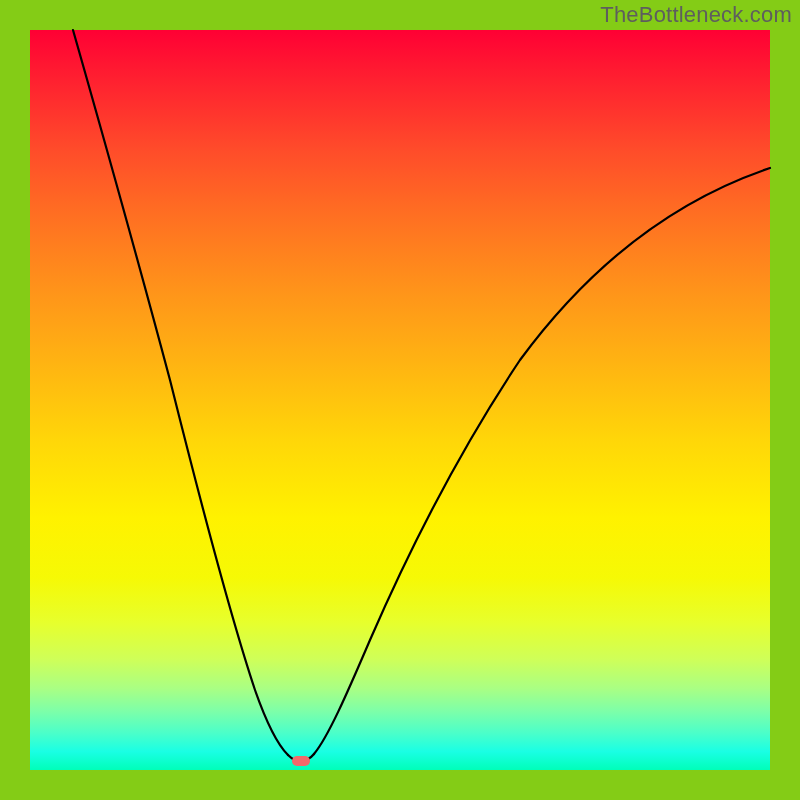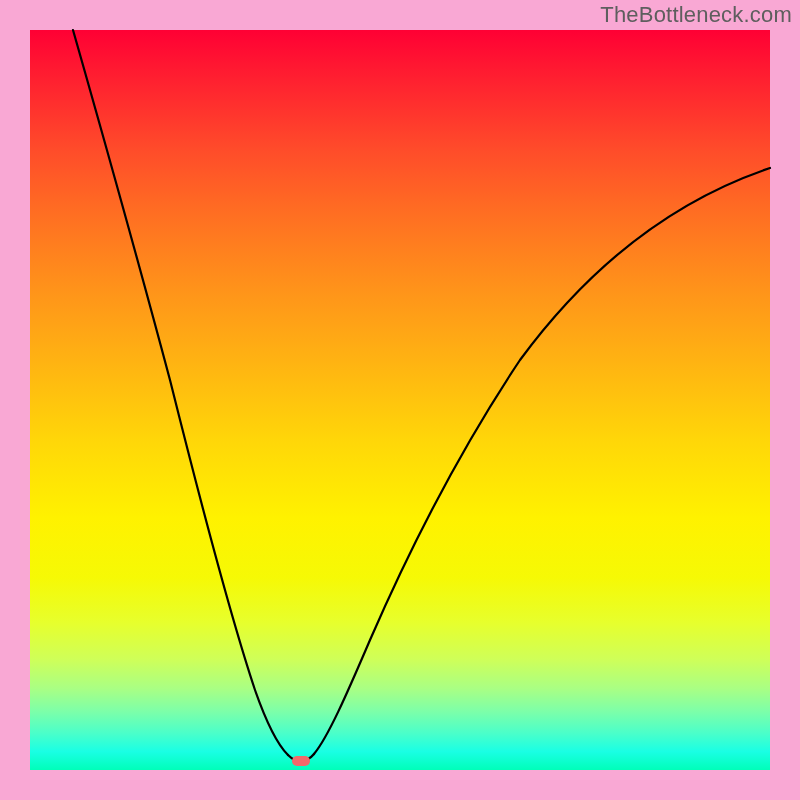--- a/index.html
+++ b/index.html
@@ -1,21 +1,21 @@
 <!DOCTYPE html>
 <html><head>
 <meta charset="utf-8">
 <style>
   * { margin: 0; padding: 0; box-sizing: border-box; }
   html, body { width: 800px; height: 800px; overflow: hidden; background: #000; }
   .frame {
     position: relative;
     width: 800px;
     height: 800px;
-    background: #f9a8d4;
+    background: #84cc16;
   }
   .watermark {
     position: absolute;
     top: 2px;
     right: 8px;
     font-family: Arial, Helvetica, sans-serif;
     font-size: 22px;
     font-weight: 500;
     color: #5e5e5e;
     letter-spacing: 0.2px;

